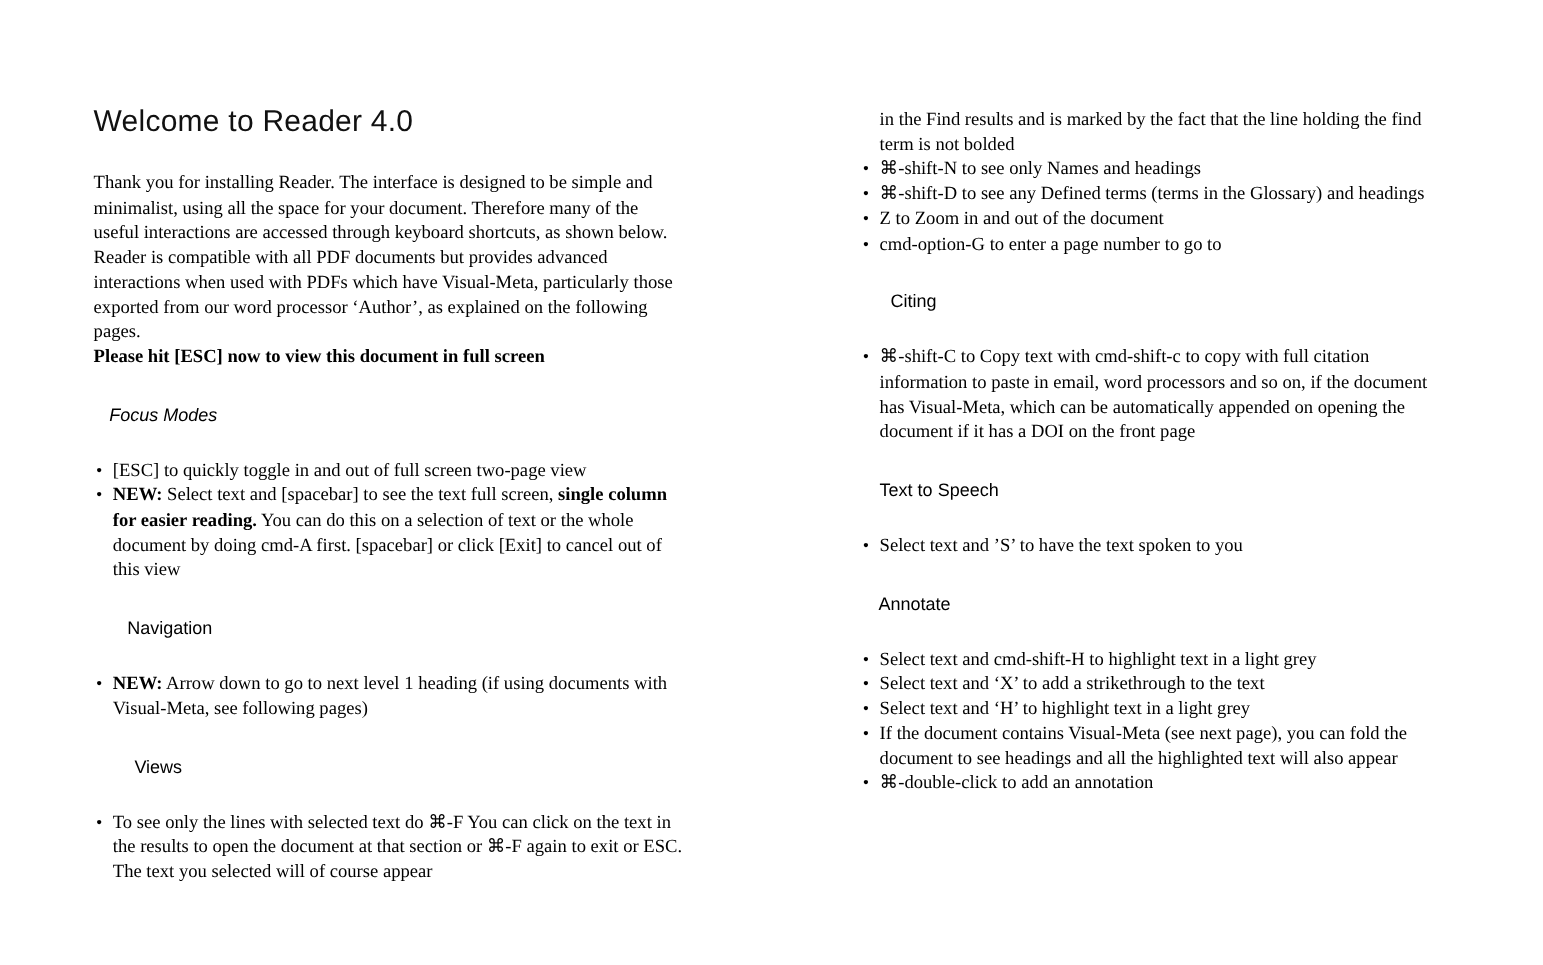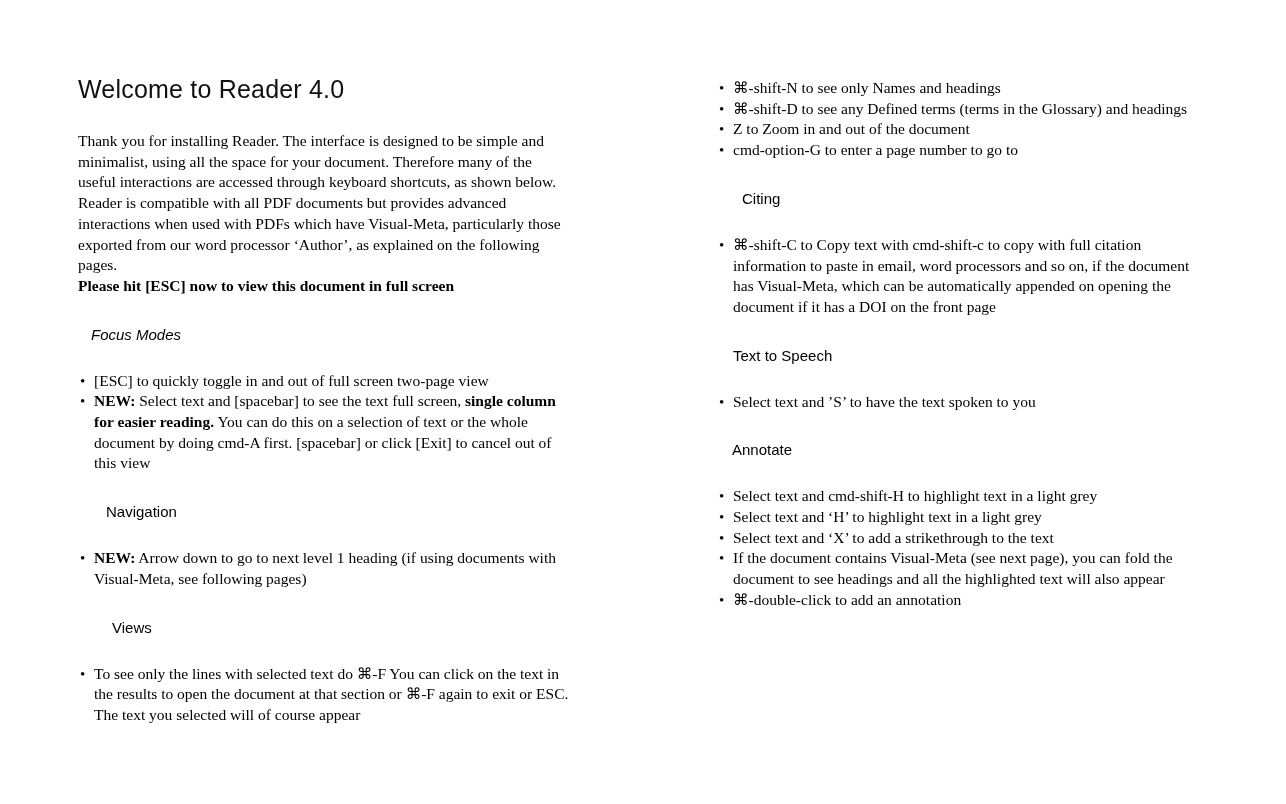--- a/index.html
+++ b/index.html
@@ -32,20 +32,21 @@
     padding: 78px 0 0 74px;
   }
   .page-left .content { width: 492px; }
   .page-right .content { width: 490px; }
 
   .content {
     font-family: "Liberation Serif", "DejaVu Serif", "DejaVu Sans", serif;
     font-size: 15.5px;
     line-height: 20.7px;
     color: #000000;
+    margin-top: 12px;
   }
 
   h1.title {
     font-family: "Liberation Sans", "DejaVu Sans", sans-serif;
     font-size: 25px;
     font-weight: 400;
     line-height: 29px;
     margin: 0 0 27px 0;
     letter-spacing: 0.2px;
     color: #111111;
@@ -101,36 +102,37 @@
         </ul>
         <h2 class="heading" style="margin-left: 34px;"><span>Views</span></h2>
         <ul class="bullets">
           <li><span>To see only the lines with selected text do ⌘-F You can click on the text in the results to open the document at that section or ⌘-F again to exit or ESC. The text you selected will of course appear</span></li>
         </ul>
       </div>
   </div>
   <div class="page page-right">
     <div class="content">
         <ul class="bullets">
+          <li class="cont"><span>in the Find results and is marked by the fact that the line holding the find term is not bolded</span></li>
           <li><span>⌘-</span><span class="i">shift</span><span>-N to see only Names and headings</span></li>
           <li><span>⌘-</span><span class="i">shift</span><span>-D to see any Defined terms (terms in the Glossary) and headings</span></li>
           <li><span>Z to Zoom in and out of the document</span></li>
           <li><span class="i">cmd-option</span><span>-G to enter a page number to go to</span></li>
         </ul>
         <h2 class="heading" style="margin-left: 25px;"><span>Citing</span></h2>
         <ul class="bullets">
           <li><span>⌘-</span><span class="i">shift</span><span>-C to Copy text with cmd-shift-c to copy with full citation information to paste in email, word processors and so on, if the document has Visual-Meta, which can be automatically appended on opening the document if it has a DOI on the front page</span></li>
         </ul>
         <h2 class="heading" style="margin-left: 16px;"><span>Text to Speech</span></h2>
         <ul class="bullets">
           <li><span>Select text and ’S’ to have the text spoken to you</span></li>
         </ul>
         <h2 class="heading" style="margin-left: 15px;"><span>Annotate</span></h2>
         <ul class="bullets">
           <li><span>Select text and </span><span class="i">cmd-shift</span><span>-H to highlight text in a light grey</span></li>
+          <li><span>Select text and ‘X’ to add a strikethrough to the text</span></li>
           <li><span>Select text and ‘H’ to highlight text in a light grey</span></li>
-          <li><span>Select text and ‘X’ to add a strikethrough to the text</span></li>
           <li><span>If the document contains Visual-Meta (see next page), you can fold the document to see headings and all the highlighted text will also appear</span></li>
           <li><span>⌘-</span><span class="i">double-click</span><span> to add an annotation</span></li>
         </ul>
       </div>
   </div>
 </div>
 
 </body></html>

